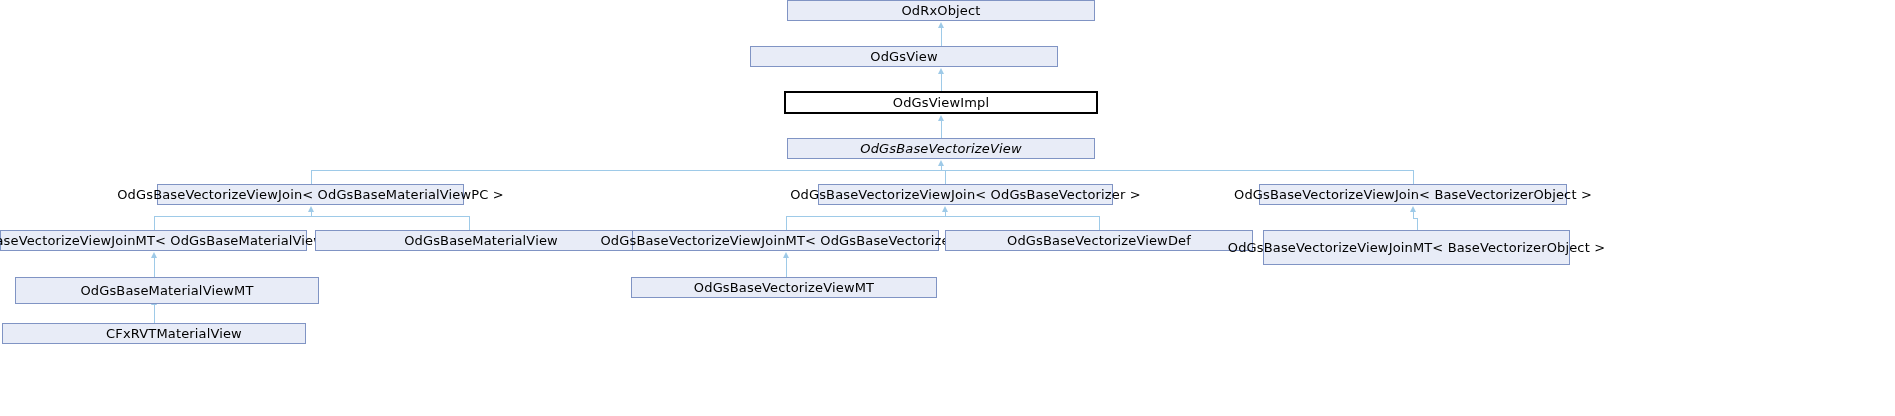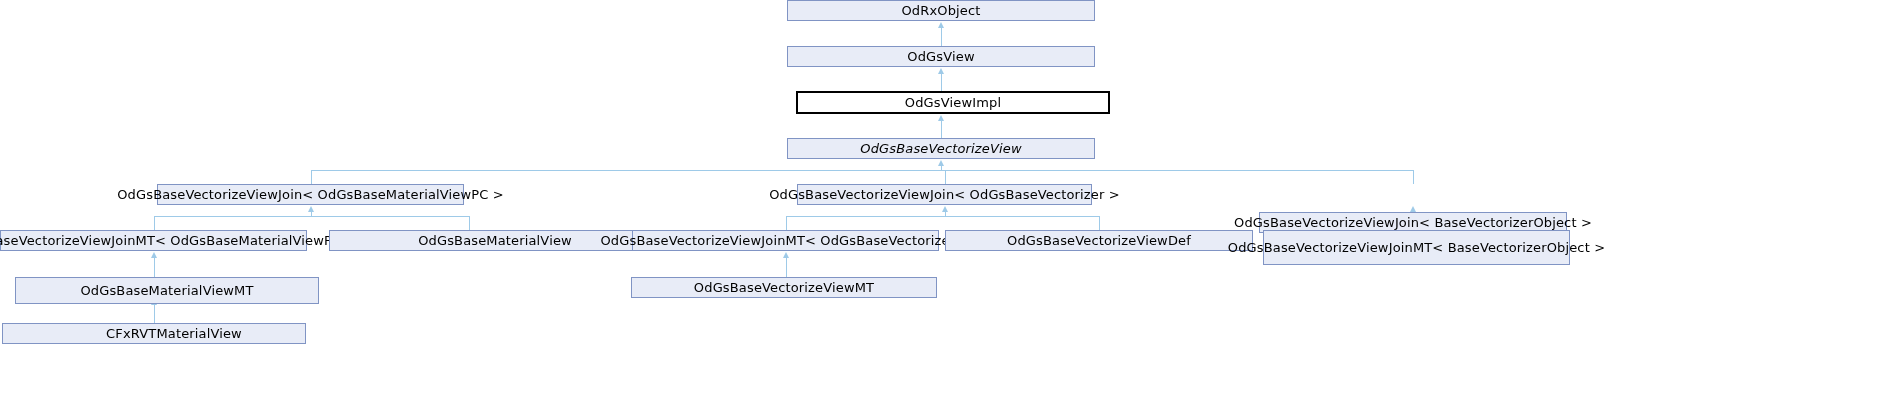--- a/index.html
+++ b/index.html
@@ -80,42 +80,42 @@
       <div class="arrow" style="left: 150.5px; top: 252px; border-bottom-color: rgb(158, 202, 232);"></div>
       <div class="edge-v" style="left: 786px; top: 257px; height: 20px; background: rgb(158, 202, 232);"></div>
       <div class="arrow" style="left: 782.5px; top: 252px; border-bottom-color: rgb(158, 202, 232);"></div>
       <div class="edge-v" style="left: 154px; top: 304px; height: 19px; background: rgb(158, 202, 232);"></div>
       <div class="arrow" style="left: 150.5px; top: 299px; border-bottom-color: rgb(158, 202, 232);"></div>
     </div>
   <div id="nodes-layer">
       <div class="node" style="left: 787px; top: 0px; width: 308px; height: 21px;">
         <span class="lbl">OdRxObject</span>
       </div>
-      <div class="node" style="left: 787px; top: 46px; width: 308px; height: 21px;">
+      <div class="node" style="left: 750px; top: 46px; width: 308px; height: 21px;">
         <span class="lbl">OdGsView</span>
       </div>
-      <div class="node current" style="left: 784px; top: 91px; width: 314px; height: 23px; margin-left: 12px;">
+      <div class="node current" style="left: 784px; top: 91px; width: 314px; height: 23px;">
         <span class="lbl">OdGsViewImpl</span>
       </div>
       <div class="node" style="left: 787px; top: 138px; width: 308px; height: 21px; font-style: italic;">
         <span class="lbl">OdGsBaseVectorizeView</span>
       </div>
       <div class="node" style="left: 157px; top: 184px; width: 307px; height: 21px;">
         <span class="lbl">OdGsBaseVectorizeViewJoin&lt; OdGsBaseMaterialViewPC &gt;</span>
       </div>
-      <div class="node" style="left: 797px; top: 184px; width: 295px; height: 21px;">
+      <div class="node" style="left: 818px; top: 184px; width: 295px; height: 21px;">
         <span class="lbl">OdGsBaseVectorizeViewJoin&lt; OdGsBaseVectorizer &gt;</span>
       </div>
-      <div class="node" style="left: 1259px; top: 184px; width: 308px; height: 21px; margin-top: 28px;">
+      <div class="node" style="left: 1259px; top: 184px; width: 308px; height: 21px;">
         <span class="lbl">OdGsBaseVectorizeViewJoin&lt; BaseVectorizerObject &gt;</span>
       </div>
       <div class="node" style="left: 0px; top: 230px; width: 307px; height: 21px;">
         <span class="lbl">OdGsBaseVectorizeViewJoinMT&lt; OdGsBaseMaterialViewPC &gt;</span>
       </div>
-      <div class="node" style="left: 329px; top: 230px; width: 332px; height: 21px;">
+      <div class="node" style="left: 315px; top: 230px; width: 332px; height: 21px;">
         <span class="lbl">OdGsBaseMaterialView</span>
       </div>
       <div class="node" style="left: 632px; top: 230px; width: 307px; height: 21px;">
         <span class="lbl">OdGsBaseVectorizeViewJoinMT&lt; OdGsBaseVectorizer &gt;</span>
       </div>
       <div class="node" style="left: 945px; top: 230px; width: 308px; height: 21px;">
         <span class="lbl">OdGsBaseVectorizeViewDef</span>
       </div>
       <div class="node" style="left: 1263px; top: 230px; width: 307px; height: 35px;">
         <span class="lbl">OdGsBaseVectorizeViewJoinMT&lt; BaseVectorizerObject &gt;</span>

